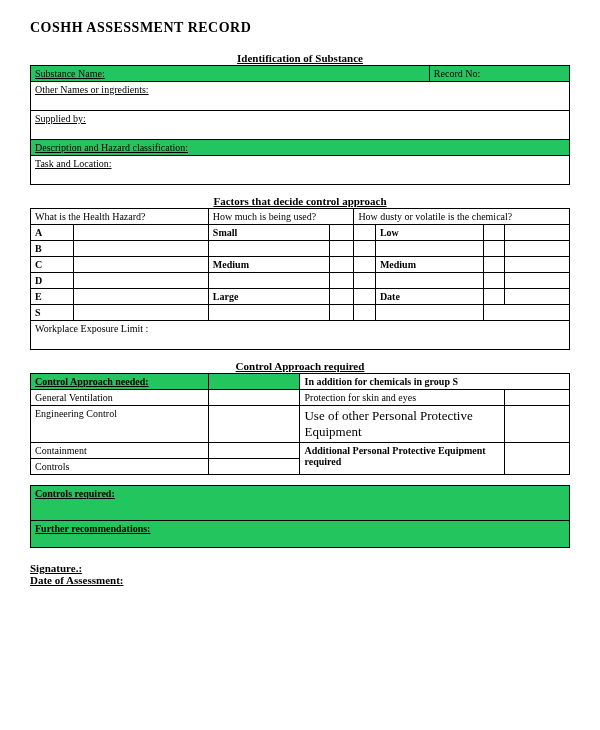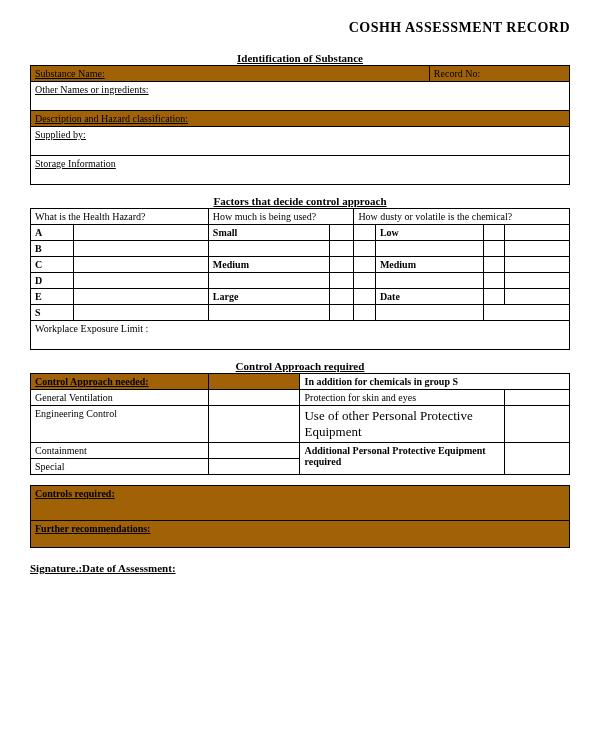--- a/index.html
+++ b/index.html
@@ -5,21 +5,21 @@
   body {
     margin: 0;
     padding: 20px 30px;
     font-family: "Times New Roman", serif;
     font-size: 11px;
     color: #000;
     background: #fff;
     width: 540px;
   }
   .title {
-    text-align: right;
+    text-align: left;
     font-size: 14px;
     font-weight: bold;
     letter-spacing: 0.5px;
     margin-bottom: 16px;
   }
   .section-hdr {
     font-weight: bold;
     text-decoration: underline;
     font-size: 11px;
     margin: 4px 0 1px 0;
@@ -30,52 +30,52 @@
     width: 100%;
     font-size: 10px;
   }
   td, th {
     border: 1px solid #000;
     padding: 2px 4px;
     text-align: left;
     vertical-align: top;
     font-weight: normal;
   }
-  .shaded { background: #a16207; }
+  .shaded { background: #22c55e; }
   .ul { text-decoration: underline; }
   .bold { font-weight: bold; }
   .tall { height: 24px; }
-  .row { display: flex; justify-content: flex-start; margin-top: 14px; font-size:11px;}
+  .row { display: flex; justify-content: flex-end; margin-top: 14px; font-size:11px;flex-direction:column;}
   .row span { text-decoration: underline; font-weight: bold; }
   .tiny { font-size: 13px; }
   .mb { margin-bottom: 10px; }
 </style>
 </head>
 <body>
 
 <div class="title">COSHH ASSESSMENT RECORD</div>
 
 <div class="section-hdr">Identification of Substance</div>
 <table class="mb">
   <tbody>
       <tr>
     <td class="shaded ul" style="width:74%">Substance Name:</td>
     <td class="shaded">Record No:</td>
   </tr>
   <tr>
         <td colspan="2" class="ul tall">Other Names or ingredients:</td>
       </tr>
   <tr>
+        <td colspan="2" class="ul tall">Supplied by:</td>
+      </tr>
+  <tr>
         <td colspan="2" class="shaded ul">Description and Hazard classification:</td>
       </tr>
   <tr>
-        <td colspan="2" class="ul tall">Supplied by:</td>
-      </tr>
-  <tr>
-        <td colspan="2" class="ul tall">Storage Information</td>
+        <td colspan="2" class="ul tall">Task and Location:</td>
       </tr>
 </tbody>
   </table>
 
 <div class="section-hdr">Factors that decide control approach</div>
 <table class="mb">
   <tbody>
       <tr>
     <td colspan="2" style="width:33%">What is the Health Hazard?</td>
     <td colspan="2" style="width:27%">How much is being used?</td>
@@ -166,21 +166,21 @@
     <td class="tiny">Use of other Personal Protective Equipment</td>
         <td></td>
   </tr>
   <tr>
     <td>Containment</td>
         <td></td>
     <td class="bold" rowspan="2">Additional Personal Protective Equipment required</td>
         <td rowspan="2"></td>
   </tr>
   <tr>
-    <td>Special</td>
+    <td>Controls</td>
         <td></td>
   </tr>
 </tbody>
   </table>
 
 <table>
   <tbody>
       <tr>
         <td class="shaded bold ul" style="height:30px">Controls required:</td>
       </tr>

